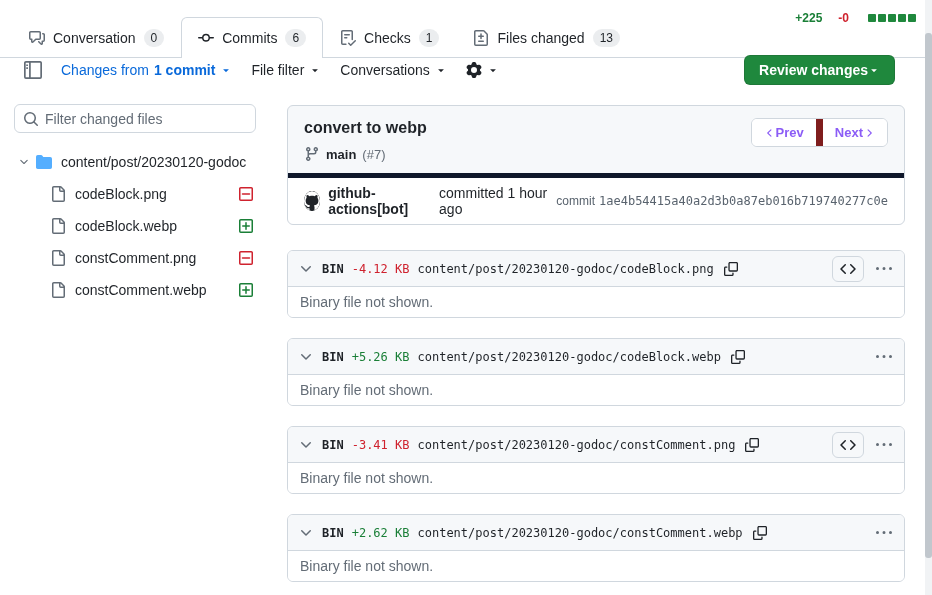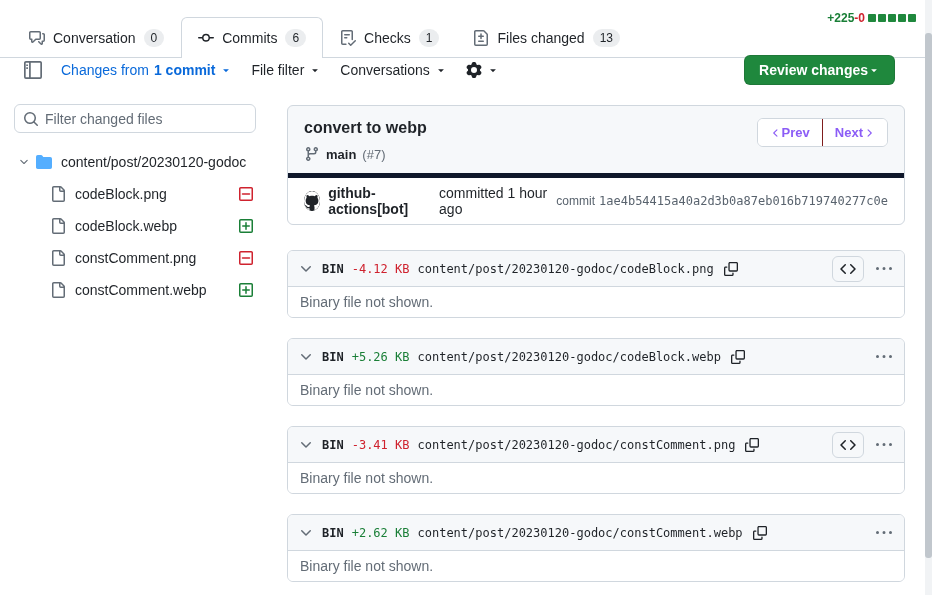--- a/index.html
+++ b/index.html
@@ -15,21 +15,21 @@
     color:#1f2328; cursor:pointer; border:1px solid transparent; border-bottom:none;
     border-radius:6px 6px 0 0; margin-bottom:-1px; background:transparent; height:41px; }
   .tab.active { background:#fff; border-color:#d0d7de; box-shadow:0 1px 0 #fff; }
   .tab .ticon { color:#636c76; }
   .tab.active .ticon { color:#1f2328; }
   .pill { background:rgba(175,184,193,.25); border-radius:2em; font-size:12px;
     line-height:18px; padding:0 7px; color:#1f2328; }
 
   
   .diffstat { position:absolute; top:11px; right:16px; display:flex; align-items:center;
-    gap:0; font-size:12px; font-weight:bold; }
+    gap:16px; font-size:12px; font-weight:bold; }
   .adds { color:#1a7f37; } .dels { color:#cf222e; }
   .blocks { display:flex; gap:2px; margin-left:3px; }
   .blk { width:8px; height:8px; background:#1f883d; border-radius:1px; }
 
   
   .toolbar { position:absolute; top:42px; left:0; right:7px; height:56px;
     display:flex; align-items:center; padding:0 30px 0 24px; gap:19px; }
   .icon-btn { color:#636c76; cursor:pointer; display:flex; align-items:center; }
   .dd { display:flex; align-items:center; gap:5px; font-size:14px; color:#1f2328; cursor:pointer; }
   .dd.link { color:#0969da; }
@@ -65,21 +65,21 @@
   .commit-head { padding:13px 16px 11px; }
   .commit-title { font-size:16px; font-weight:600; }
   .branch-row { margin-top:9px; display:flex; align-items:center; gap:6px; font-size:13px; }
   .branch-row .bicon { color:#636c76; }
   .branch-name { font-weight:600; }
   .pr-ref { color:#636c76; font-weight:400; }
   .pager { position:absolute; top:12px; right:16px; display:flex; border:1px solid #d0d7de;
     border-radius:6px; background:#fff; overflow:hidden; height:29px; }
   .pager-btn { display:flex; align-items:center; gap:0; padding:0 12px; font-size:13px;
     font-weight:600; color:#8b5cf6; cursor:pointer; background:#fff; }
-  .pager-btn + .pager-btn { border-left:1px solid #7f1d1d;align-items:center; }
+  .pager-btn + .pager-btn { border-left:7px solid #7f1d1d;align-items:center; }
   .committer-row { background:#fff; border-top:5px solid #0f172a; border-radius:0 0 6px 6px;
     padding:7px 16px; display:flex; align-items:center; gap:8px; font-size:14px; }
   .committer-row .avatar { width:20px; height:20px; border-radius:50%; background:#1f2328;
     display:flex; align-items:center; justify-content:center; overflow:hidden; }
   .committer-name { font-weight:600; cursor:pointer; }
   .commit-ref { margin-left:auto; font-size:12px; color:#59636e; display:flex;
     align-items:center; gap:4px; }
   .commit-hash { font-size:12px; color:#59636e; }
 
   .file-card { border:1px solid #d0d7de; border-radius:6px; margin-bottom:20px; overflow:hidden; }

